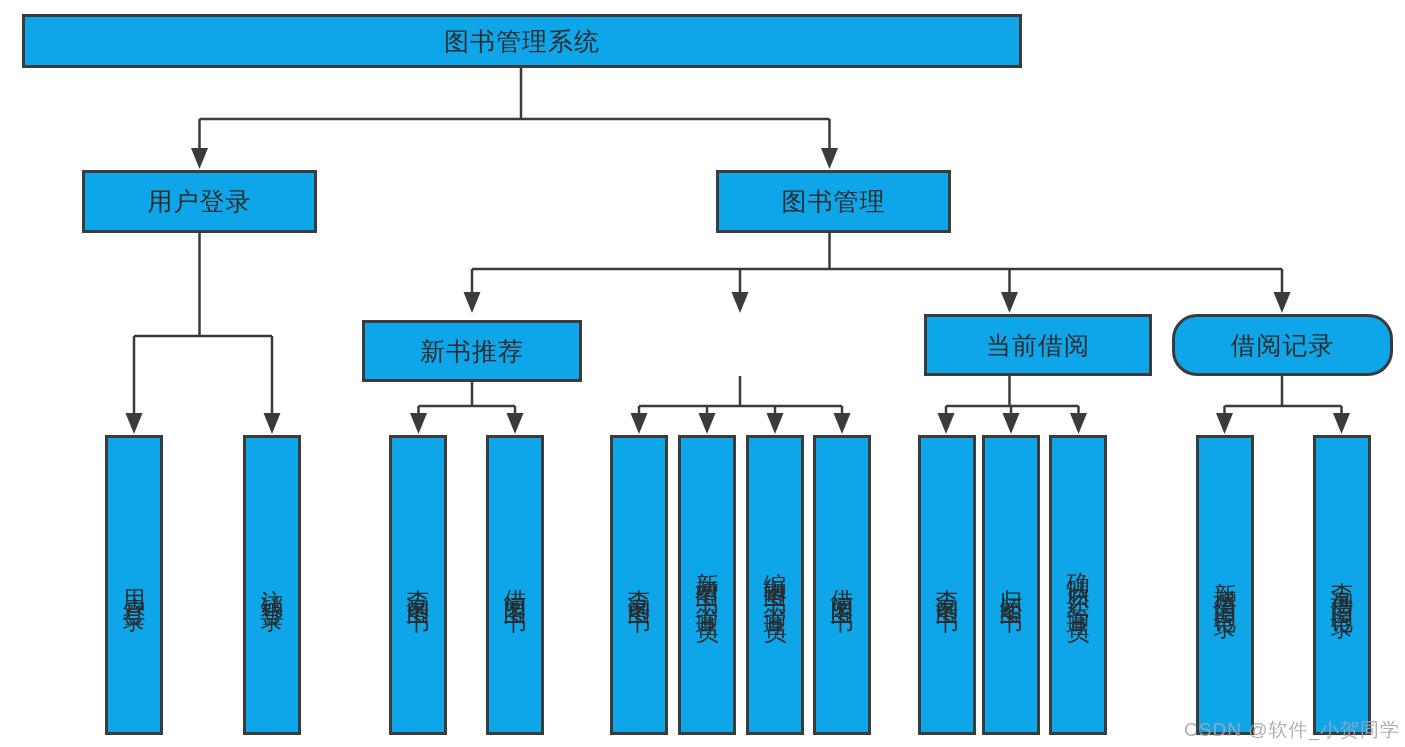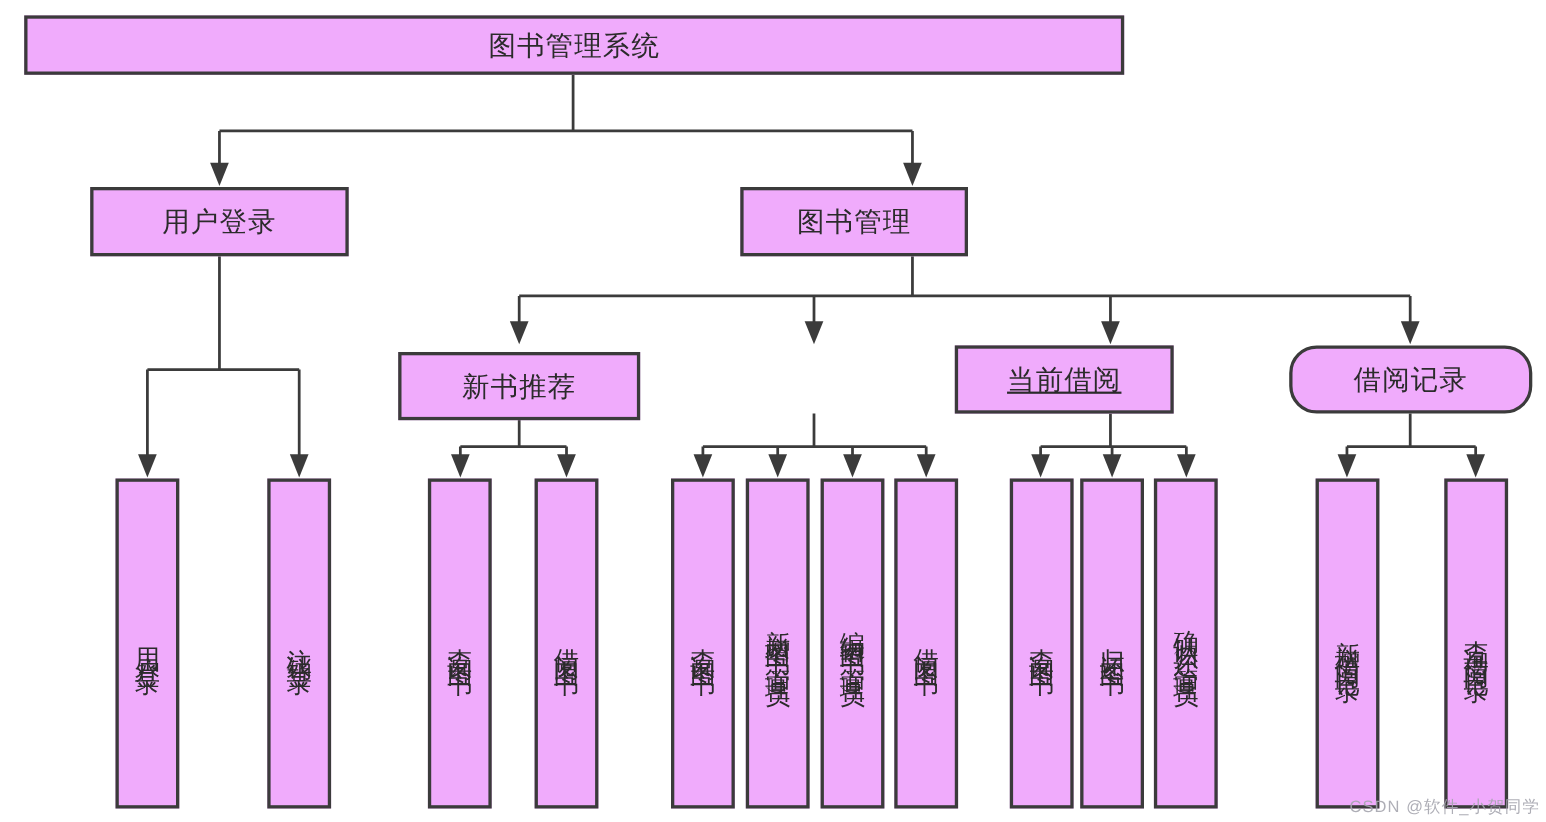--- a/index.html
+++ b/index.html
@@ -16,38 +16,38 @@
     overflow:hidden;
     font-family:"Liberation Sans","DejaVu Sans",sans-serif;
   }
   .stage{position:relative;width:1405px;height:747px;}
   svg.connectors{position:absolute;left:0;top:0;z-index:1;}
   svg.connectors g.lines{stroke:var(--line);}
   svg.connectors g.heads{fill:var(--line);}
   .box{
     position:absolute;
     box-sizing:border-box;
-    background:#f0abfc;
+    background:#0ea5e9;
     border:3px solid var(--border);
     color:var(--text);
     display:flex;align-items:center;justify-content:center;
     text-align:center;
     z-index:2;
   }
   .box.h{font-size:25px;letter-spacing:1px;}
   .box.v{
     writing-mode:vertical-rl;
     font-size:23px;
     letter-spacing:7px;
     line-height:1;
   }
   .watermark{
     position:absolute;
     right:5px;bottom:4px;
-    font-size:15px;
+    font-size:19px;
     color:var(--watermark);
     opacity:.9;
     z-index:3;
     letter-spacing:1px;
     white-space:nowrap;
   }
 </style>
 </head>
 <body>
 
@@ -82,24 +82,24 @@
       <polygon points="1002.5,413 1019.5,413 1011,434"></polygon>
       <polygon points="1070,413 1087,413 1078.5,434"></polygon>
       <polygon points="1216,413 1233,413 1224.5,434"></polygon>
       <polygon points="1333,413 1350,413 1341.5,434"></polygon>
     </g>
   </svg>
 
   <div class="box h" style="left:22px;top:14px;width:1000px;height:54px;">图书管理系统</div>
 
   <div class="box h" style="left:82px;top:170px;width:235px;height:63px;">用户登录</div>
-  <div class="box h" style="left:673px;top:170px;width:207px;height:63px;">图书管理</div>
+  <div class="box h" style="left:716px;top:170px;width:235px;height:63px;">图书管理</div>
 
   <div class="box h" style="left:362px;top:320px;width:220px;height:62px;">新书推荐</div>
-  <div class="box h" style="left:868px;top:314px;width:199px;height:62px;text-decoration:underline;">当前借阅</div>
+  <div class="box h" style="left:924px;top:314px;width:228px;height:62px;">当前借阅</div>
   <div class="box h" style="left:1172px;top:314px;width:221px;height:62px;border-radius:25px;">借阅记录</div>
 
   <div class="box v" style="left:105px;top:435px;width:58px;height:300px;">用户登录</div>
   <div class="box v" style="left:243px;top:435px;width:58px;height:300px;">注销登录</div>
 
   <div class="box v" style="left:389px;top:435px;width:58px;height:300px;">查询图书</div>
   <div class="box v" style="left:486px;top:435px;width:58px;height:300px;">借阅图书</div>
 
   <div class="box v" style="left:610px;top:435px;width:58px;height:300px;">查询图书</div>
   <div class="box v" style="left:678px;top:435px;width:58px;height:300px;">新增图书（管理员）</div>

